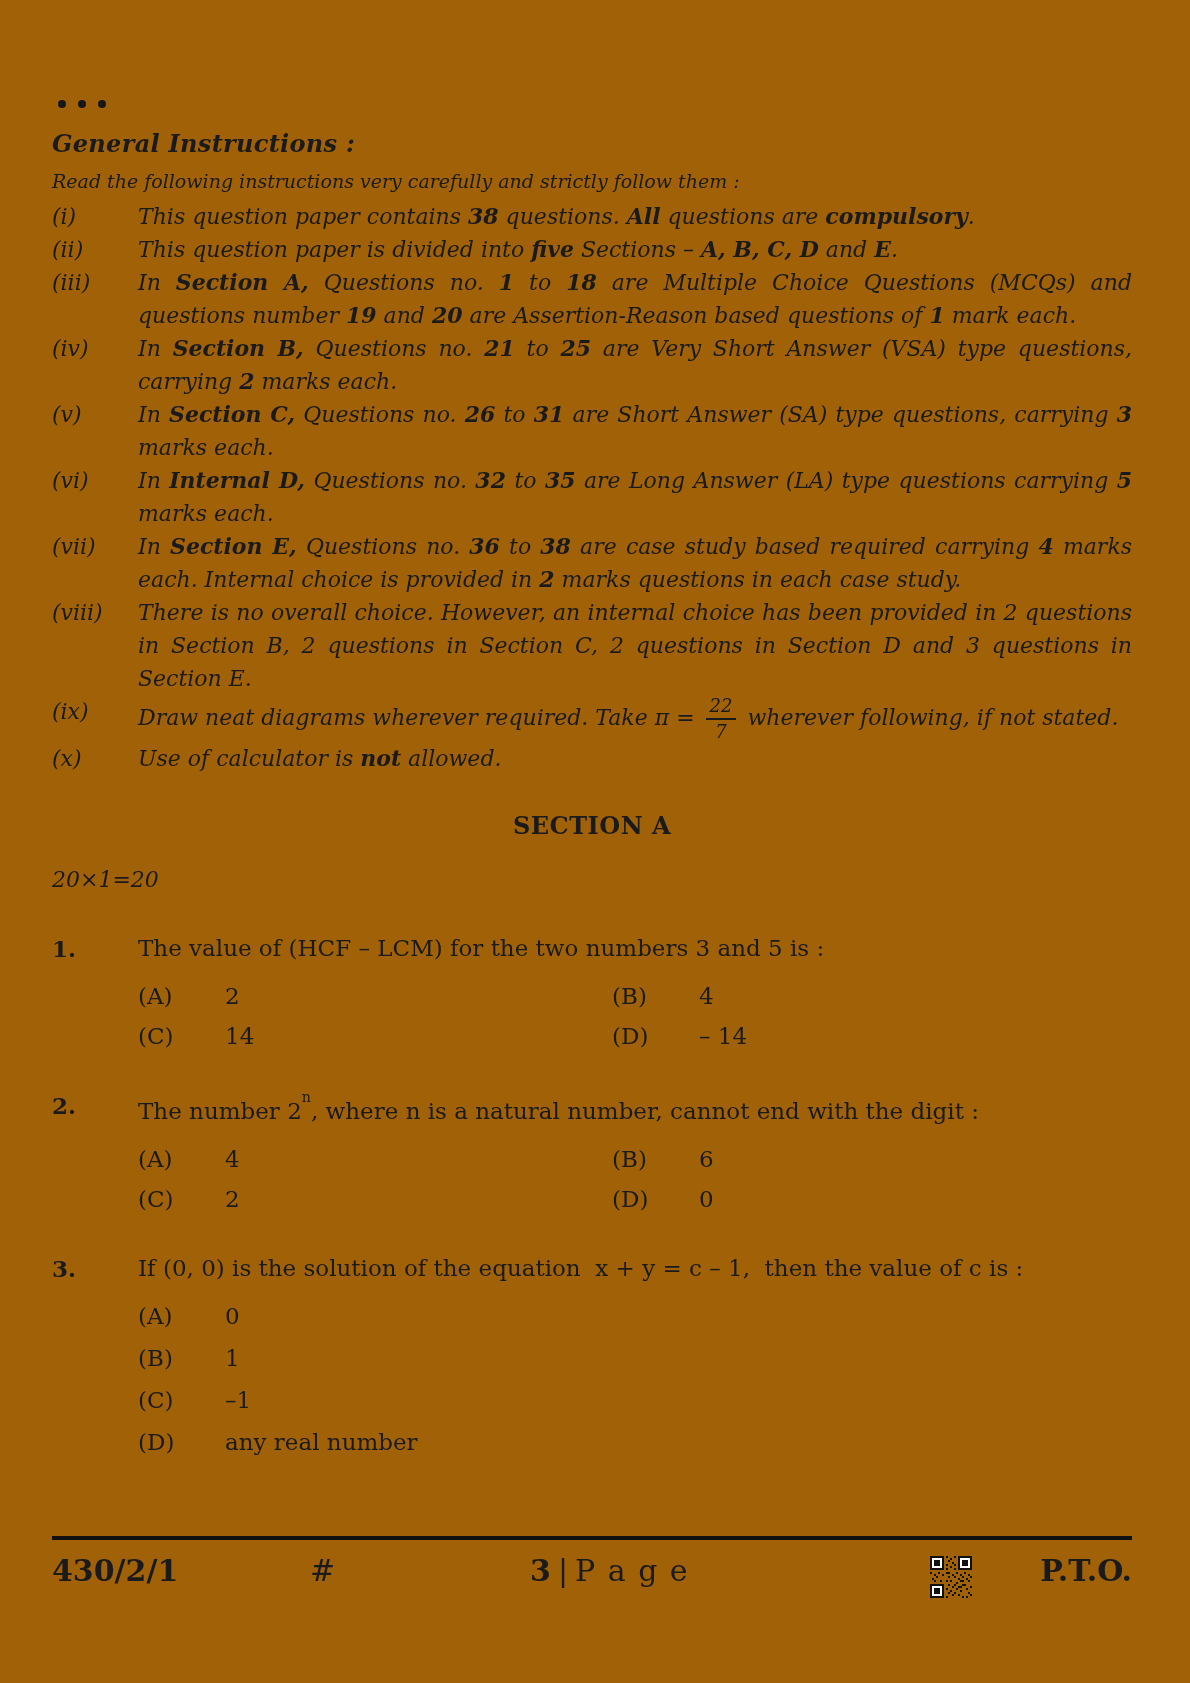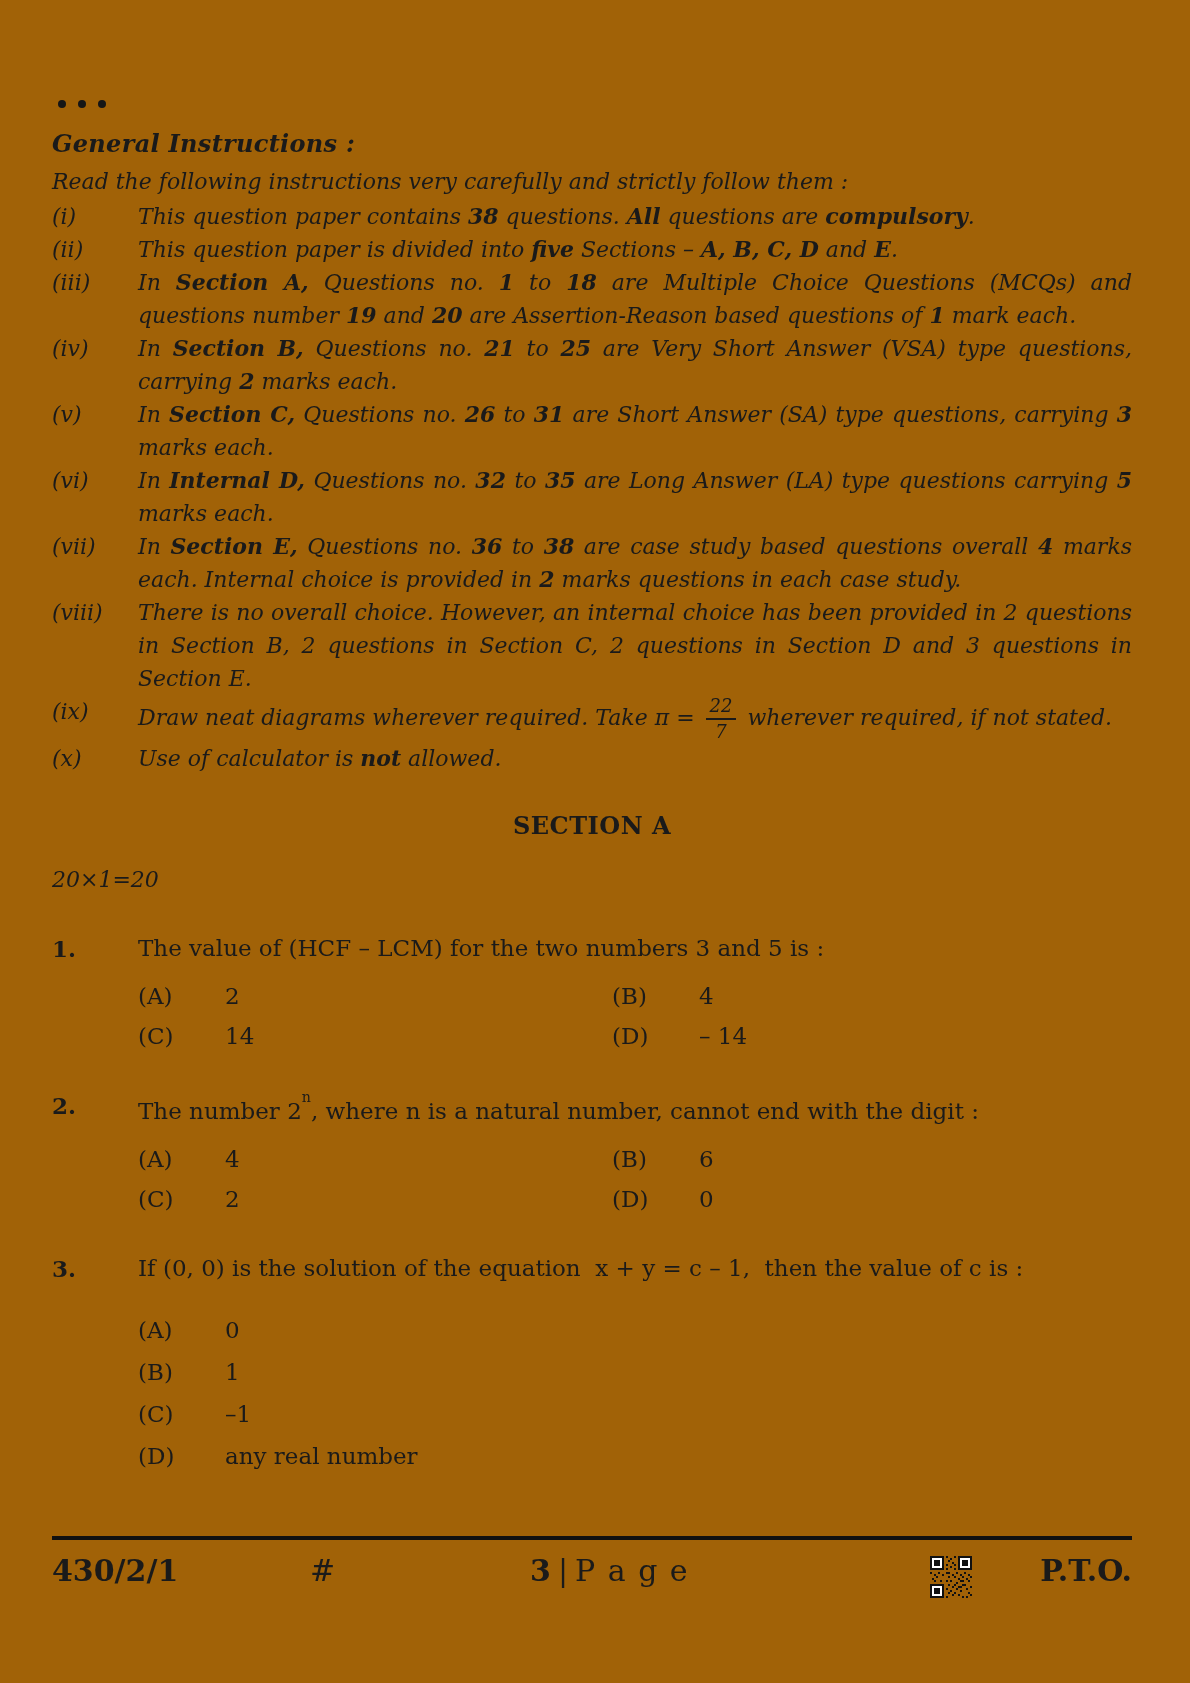--- a/index.html
+++ b/index.html
@@ -12,21 +12,21 @@
     font-family:"DejaVu Serif","Liberation Serif",serif;
     padding:88px 58px 0 52px;
     overflow:hidden;
   }
   
   .dots-row { display:flex; gap:12px; margin:12px 0 0 6px; height:8px; }
   .dot { width:8px; height:8px; border-radius:50%; background:#161616; }
 
   
   .gi-title { margin-top:21px; font-size:24px; font-weight:700; font-style:italic; letter-spacing:0.3px; }
-  .gi-sub { margin-top:7px; font-size:22px; font-style:italic; line-height:33px; }
+  .gi-sub { margin-top:7px; font-size:19px; font-style:italic; line-height:33px; }
   .ins-list { margin-top:2px; font-size:22px; font-style:italic; line-height:33px; }
   .ins-item { display:flex; }
   .ins-label { width:86px; flex:none; }
   .ins-content { flex:1; text-align:justify; }
   .b { font-weight:700; }
 
   
   .frac { display:inline-block; vertical-align:middle; text-align:center; font-size:18px; line-height:1.2; margin:0 4px; }
   .frac-num { display:block; border-bottom:2px solid #1a1a1a; padding:0 4px 1px; }
   .frac-den { display:block; padding-top:1px; }
@@ -35,21 +35,21 @@
   .section-title { margin-top:36px; text-align:center; font-size:24px; font-weight:700; letter-spacing:0.5px; font-style:normal; }
   .sec-intro { margin-top:23px; display:flex; justify-content:space-between; font-style:italic; font-size:22px; line-height:33px; }
 
   
   .question { margin-top:36px; display:flex; font-size:23px; line-height:33px; }
   .q-num { width:86px; flex:none; font-weight:700; }
   .q-body { flex:1; }
   .q-text { text-align:left; }
   .sup { font-size:0.62em; position:relative; top:-0.55em; }
   .opts-grid { margin-top:15px; display:grid; grid-template-columns:474px 1fr; row-gap:7px; }
-  .opts-col { margin-top:29px; display:flex; flex-direction:column; gap:9px; }
+  .opts-col { margin-top:15px; display:flex; flex-direction:column; gap:9px; }
   .opt { line-height:33px; }
   .opt-label { display:inline-block; width:87px; }
 
   
   .footer-wrap { position:absolute; left:52px; right:58px; top:1536px; }
   .footer-rule { border-top:4px solid #111111; }
   .footer { position:relative; margin-top:16px; height:62px; font-size:30px; line-height:30px; }
   .f-code { position:absolute; left:0; font-weight:700; }
   .f-hash { position:absolute; left:258px; }
   .f-page { position:absolute; left:478px; }
@@ -93,29 +93,29 @@
     <div class="ins-item">
       <span class="ins-label">(v)</span>
       <div class="ins-content"><span>In </span><span class="b">Section C,</span><span> Questions no. </span><span class="b">26</span><span> to </span><span class="b">31</span><span> are Short Answer (SA) type questions, carrying </span><span class="b">3</span><span> marks each.</span></div>
     </div>
     <div class="ins-item">
       <span class="ins-label">(vi)</span>
       <div class="ins-content"><span>In </span><span class="b">Internal D,</span><span> Questions no. </span><span class="b">32</span><span> to </span><span class="b">35</span><span> are Long Answer (LA) type questions carrying </span><span class="b">5</span><span> marks each.</span></div>
     </div>
     <div class="ins-item">
       <span class="ins-label">(vii)</span>
-      <div class="ins-content"><span>In </span><span class="b">Section E,</span><span> Questions no. </span><span class="b">36</span><span> to </span><span class="b">38</span><span> are case study based questions overall </span><span class="b">4</span><span> marks each. Internal choice is provided in </span><span class="b">2</span><span> marks questions in each case study.</span></div>
+      <div class="ins-content"><span>In </span><span class="b">Section E,</span><span> Questions no. </span><span class="b">36</span><span> to </span><span class="b">38</span><span> are case study based required carrying </span><span class="b">4</span><span> marks each. Internal choice is provided in </span><span class="b">2</span><span> marks questions in each case study.</span></div>
     </div>
     <div class="ins-item">
       <span class="ins-label">(viii)</span>
       <div class="ins-content"><span>There is no overall choice. However, an internal choice has been provided in 2 questions in Section B, 2 questions in Section C, 2 questions in Section D and 3 questions in Section E.</span></div>
     </div>
     <div class="ins-item">
       <span class="ins-label">(ix)</span>
-      <div class="ins-content"><span><span>Draw neat diagrams wherever required. Take π = </span></span><span class="frac"><span class="frac-num">22</span><span class="frac-den">7</span></span><span><span> wherever required, if not stated.</span></span></div>
+      <div class="ins-content"><span><span>Draw neat diagrams wherever required. Take π = </span></span><span class="frac"><span class="frac-num">22</span><span class="frac-den">7</span></span><span><span> wherever following, if not stated.</span></span></div>
     </div>
     <div class="ins-item">
       <span class="ins-label">(x)</span>
       <div class="ins-content"><span>Use of calculator is </span><span class="b">not</span><span> allowed.</span></div>
     </div>
   </div>
 
   <div class="section-title">SECTION A</div>
 
   <div class="sec-intro">

